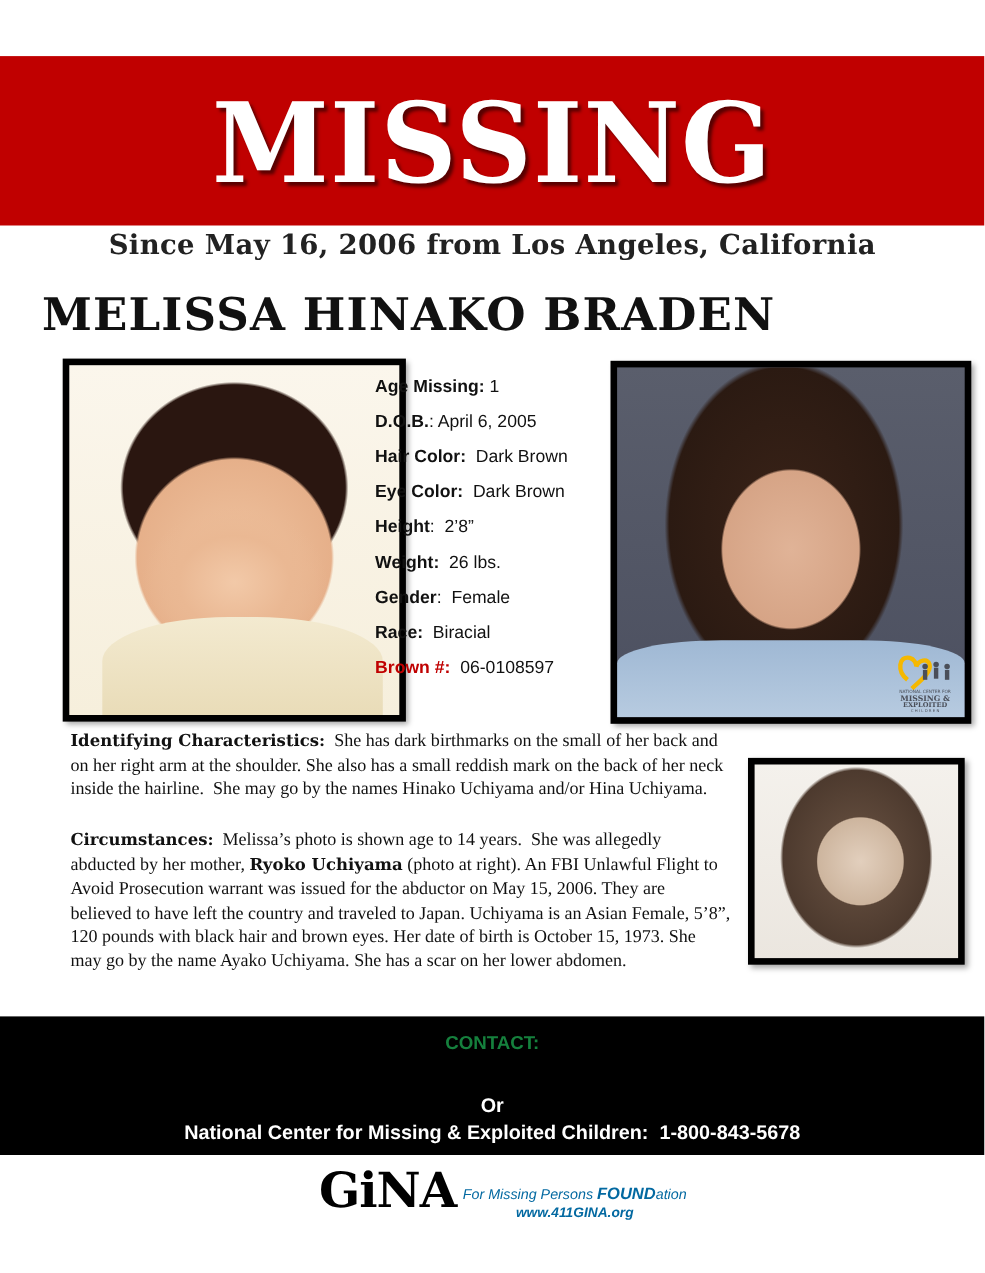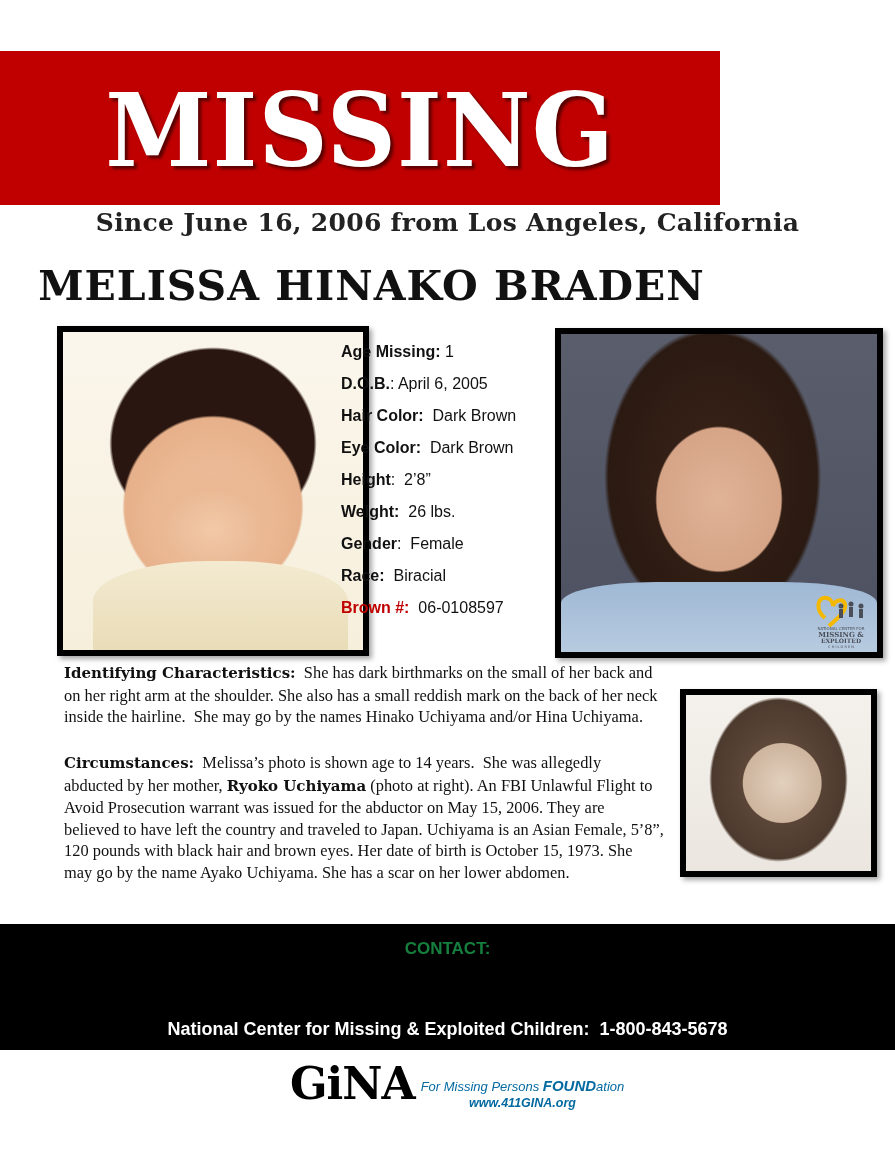--- a/index.html
+++ b/index.html
@@ -1,18 +1,18 @@
 <!DOCTYPE html>
 <html><head>
 <meta charset="utf-8">
 <style>
   html, body { margin:0; padding:0; }
   body { width:895px; height:1157px; background:#ffffff; position:relative; overflow:hidden; font-family:"Liberation Sans", sans-serif; }
 
-  .banner { position:absolute; left:0; top:51px; width:720px; height:154px; background:#c00000; display:flex; align-items:center; justify-content:center; }
+  .banner { position:absolute; left:0; top:51px; width:895px; height:154px; background:#c00000; display:flex; align-items:center; justify-content:center; }
   .banner-title { font-family:"DejaVu Serif", serif; font-weight:bold; font-size:96px; letter-spacing:1px; color:#ffffff; text-shadow:3px 3px 3px rgba(0,0,0,0.55); transform:scaleY(1.05); margin-top:4px; }
 
   .since { position:absolute; left:0; top:208px; width:895px; text-align:center; font-family:"DejaVu Serif", serif; font-weight:bold; font-size:25px; color:#222; letter-spacing:0.3px; }
   .name { position:absolute; left:0; top:262px; width:743px; text-align:center; font-family:"DejaVu Serif", serif; font-weight:bold; font-size:41px; color:#111; letter-spacing:1px; }
 
   .photo { position:absolute; background:#000; box-shadow:3px 3px 5px rgba(0,0,0,0.35);padding-left:47px; }
   .photo-inner { position:absolute; left:6px; top:6px; right:6px; bottom:6px; overflow:hidden; }
 
   .photo-child { left:57px; top:326px; width:265px; height:330px; }
   .photo-child .photo-inner { background:
@@ -57,21 +57,21 @@
   .gina-text .found { font-weight:bold; font-size:15px; }
   .gina-url { font-weight:bold; font-size:12.5px; }
 </style>
 </head>
 <body>
 
 <div class="banner">
   <div class="banner-title">MISSING</div>
 </div>
 
-<div class="since">Since June 16, 2006 from Los Angeles, California</div>
+<div class="since">Since May 16, 2006 from Los Angeles, California</div>
 <div class="name">MELISSA HINAKO BRADEN</div>
 
 <div class="photo photo-child">
   <div class="photo-inner">
       <div class="scarf"></div>
     </div>
 </div>
 
 <div class="facts">
   <div class="fact"><span class="lbl">Age Missing:</span><span> 1</span></div>
@@ -107,20 +107,21 @@
 <div class="para para-ident"><b>Identifying Characteristics:</b><span style="white-space:pre-wrap">  She has dark birthmarks on the small of her back and on her right arm at the shoulder. She also has a small reddish mark on the back of her neck inside the hairline.  She may go by the names Hinako Uchiyama and/or Hina Uchiyama.</span></div>
 
 <div class="photo photo-mother">
   <div class="photo-inner"></div>
 </div>
 
 <div class="para para-circ"><b>Circumstances:</b><span style="white-space:pre-wrap">  Melissa’s photo is shown age to 14 years.  She was allegedly abducted by her mother, </span><b>Ryoko Uchiyama</b><span> (photo at right). An FBI Unlawful Flight to Avoid Prosecution warrant was issued for the abductor on May 15, 2006. They are believed to have left the country and traveled to Japan.  Uchiyama is an Asian Female, 5’8”, 120 pounds with black hair and brown eyes.  Her date of birth is October 15, 1973.  She may go by the name Ayako Uchiyama. She has a scar on her lower abdomen.</span></div>
 
 <div class="footer">
   <div class="contact-title">CONTACT:</div>
+  <div class="contact-line cl2">Or</div>
   <div class="contact-line cl3" style="white-space:pre">National Center for Missing &amp; Exploited Children:  1-800-843-5678</div>
 </div>
 
 <div class="gina">
   <div class="gina-logo">GiNA</div>
   <div class="gina-text">
     <div><span style="white-space:pre">For Missing Persons </span><span class="found">FOUND</span><span>ation</span></div>
     <div class="gina-url">www.411GINA.org</div>
   </div>
 </div>

